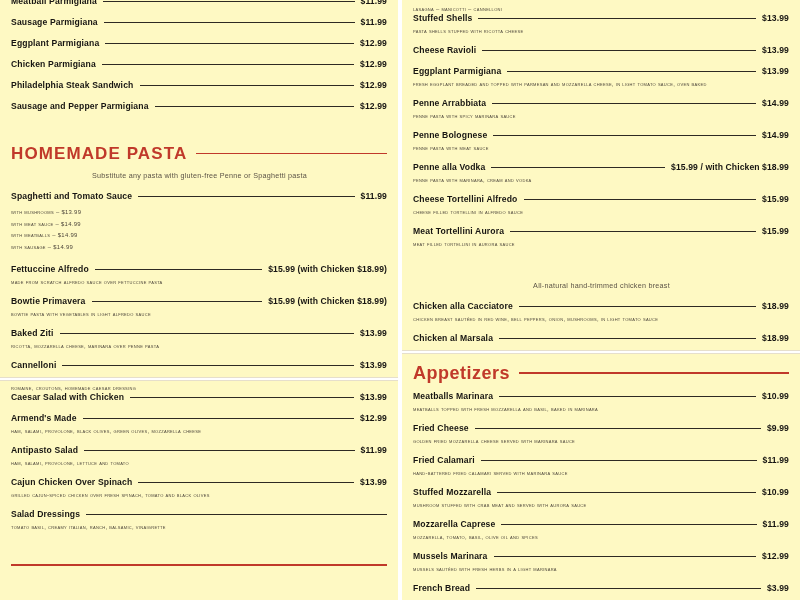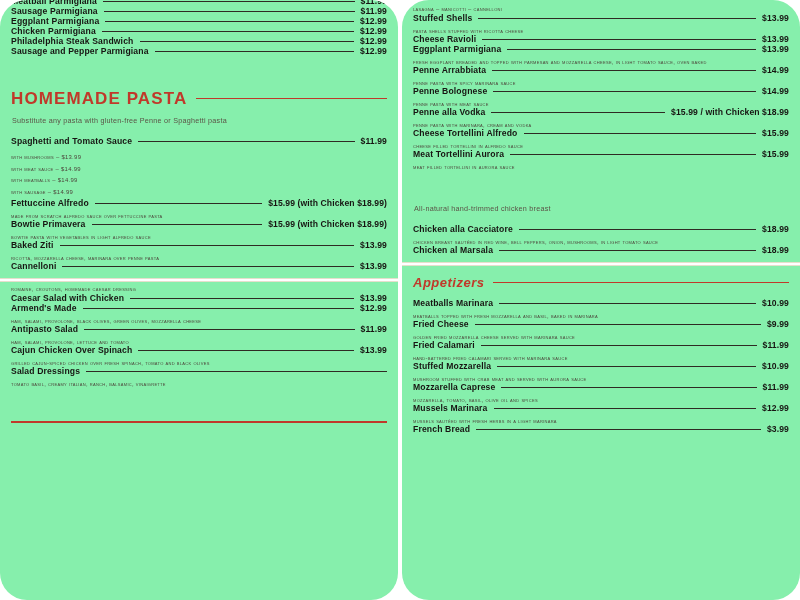--- a/index.html
+++ b/index.html
@@ -9,25 +9,24 @@
     font-family: "Liberation Sans", sans-serif;
     overflow: hidden;
   }
   .spread {
     display: flex;
     width: 800px; height: 600px;
     gap: 4px;
   }
   .page {
     position: relative;
-    background: #86efac;
+    background: #fef9c3;
     overflow: hidden;
     flex: 0 0 398px;
     width: 398px;
-    border-radius: 27px;
   }
   .page-left  { padding: 0 11px; }
   .page-right { padding: 12px 11px; }
 
   
   .col-inner { position: relative; }
   .shift-left  { margin-top: -4px; }
   .shift-right { margin-top: -6px; }
 
   
@@ -40,40 +39,42 @@
   }
   .section-head h2 {
     color: #c0392a;
     font-weight: 700;
     letter-spacing: 0.5px;
     white-space: nowrap;
     line-height: 1;
   }
   .h-big   h2 { font-size: 17px; text-transform: uppercase; letter-spacing: 1.1px; }
   .h-med   h2 { font-size: 15px; text-transform: uppercase; letter-spacing: 0.9px; }
-  .h-small h2 { font-size: 13px; font-style: italic; }
+  .h-small h2 { font-size: 18px; }
   .section-head .rule {
     flex: 1 1 auto;
     height: 1.5px;
     background: #c0392a;
   }
 
   
   .sec-note {
     font-size: 7.2px;
     color: #5b5346;
     letter-spacing: 0.25px;
     margin: 0 0 11px 1px;
+    text-align: center;
   }
 
   
   .item {
     display: flex;
     align-items: baseline;
     gap: 6px;
+    margin-top: 11px;
   }
   .item:first-child { margin-top: 0; }
   .item .name {
     font-size: 8.6px;
     font-weight: 700;
     color: #171512;
     letter-spacing: 0.15px;
     white-space: nowrap;
   }
   .item .leader {

